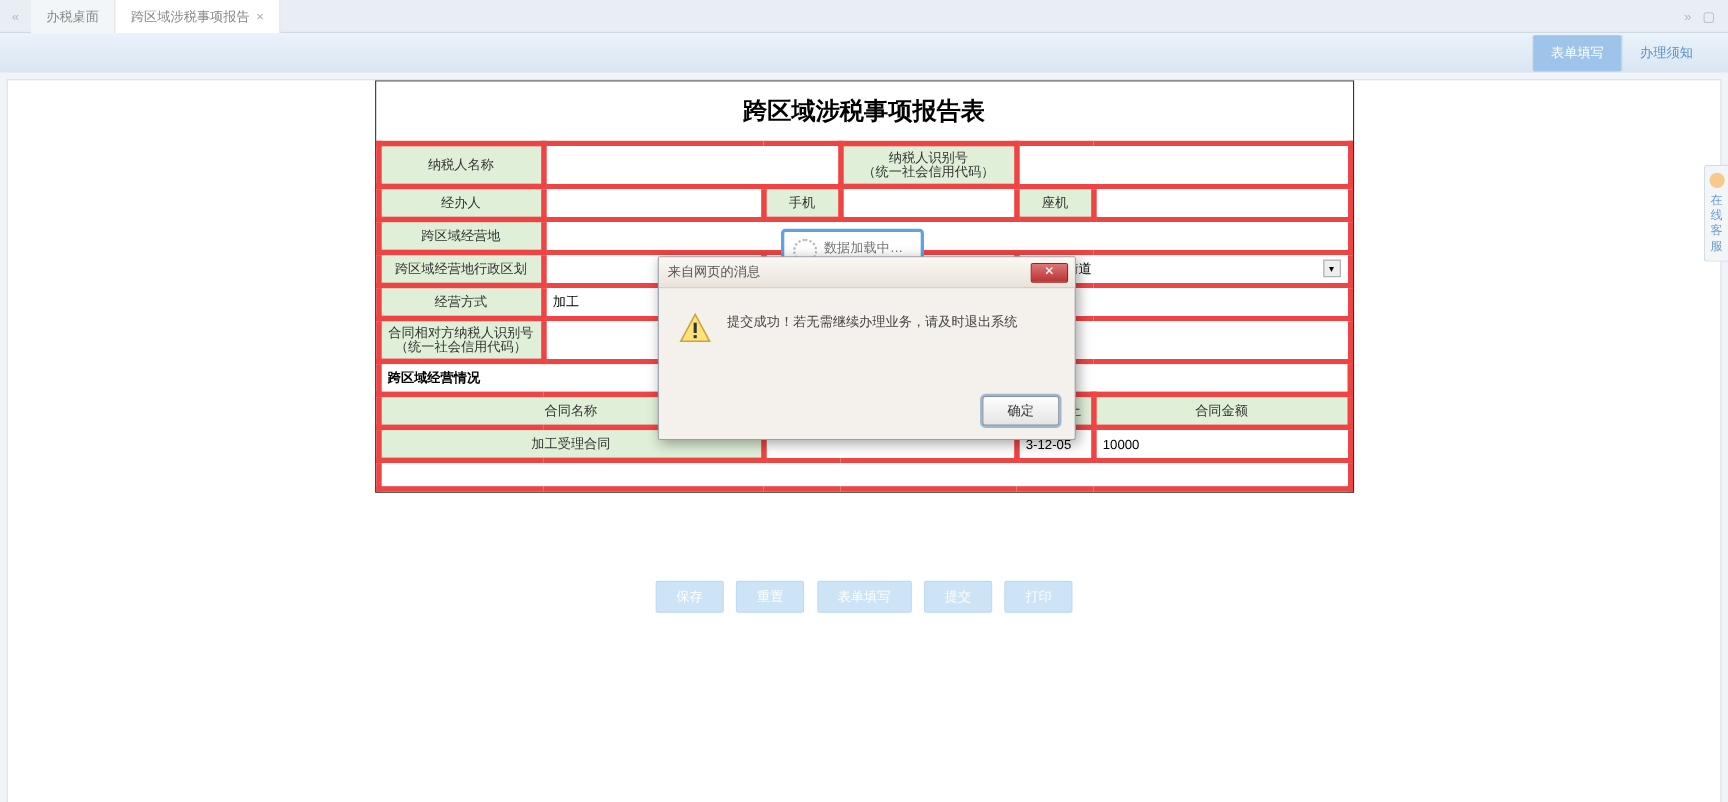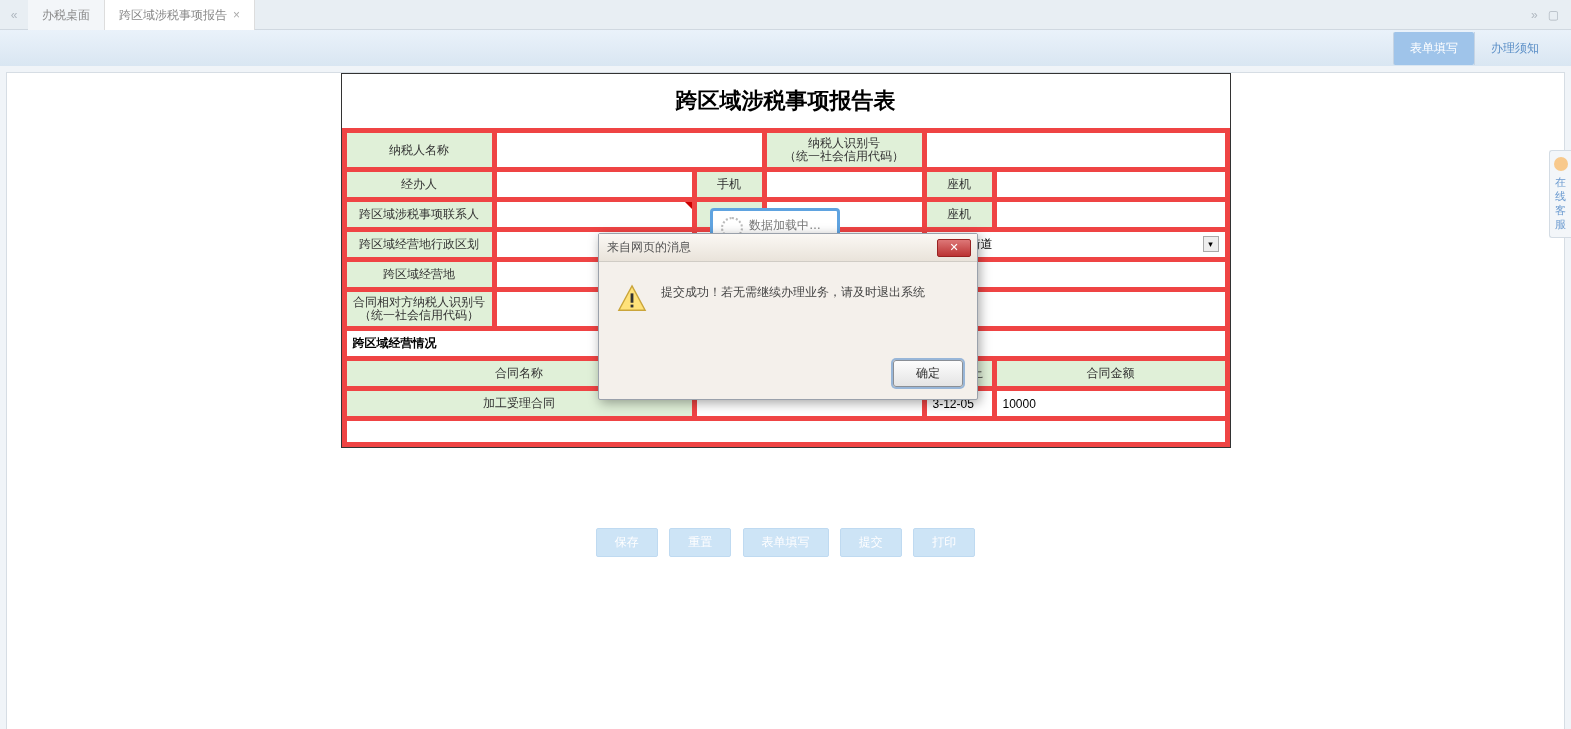--- a/index.html
+++ b/index.html
@@ -285,41 +285,37 @@
       </tr>
       <tr>
         <td class="label-cell">经办人</td>
         <td class="input-cell" style="width:200px"></td>
         <td class="label-cell" style="width:70px">手机</td>
         <td class="input-cell" colspan="2"></td>
         <td class="label-cell" style="width:70px">座机</td>
         <td class="input-cell" colspan="2"></td>
       </tr>
       <tr>
-        <td class="label-cell">跨区域涉税事项联系人</td>
-        <td class="input-cell req"></td>
-        <td class="label-cell">手机</td>
-        <td class="input-cell" colspan="2"></td>
-        <td class="label-cell">座机</td>
-        <td class="input-cell" colspan="2"></td>
+        <td class="label-cell">跨区域经营地</td>
+        <td class="input-cell" colspan="7"></td>
       </tr>
       <tr>
         <td class="label-cell">跨区域经营地行政区划</td>
         <td class="input-cell">
               <span class="dropdown-arrow">▾</span>
             </td>
         <td class="input-cell" colspan="3"></td>
         <td class="input-cell" colspan="3">
           <span>林山寨街道</span>
           <span class="dropdown-arrow">▾</span>
         </td>
       </tr>
       <tr>
-        <td class="label-cell">跨区域经营地</td>
-        <td class="input-cell" colspan="7"></td>
+        <td class="label-cell">经营方式</td>
+        <td class="input-cell" colspan="7">加工</td>
       </tr>
       <tr>
         <td class="label-cell" style="white-space:pre-line;line-height:13px">合同相对方纳税人识别号
 （统一社会信用代码）</td>
         <td class="input-cell" colspan="7"></td>
       </tr>
       <tr>
         <td class="section-header" colspan="8">跨区域经营情况</td>
       </tr>
       <tr>

